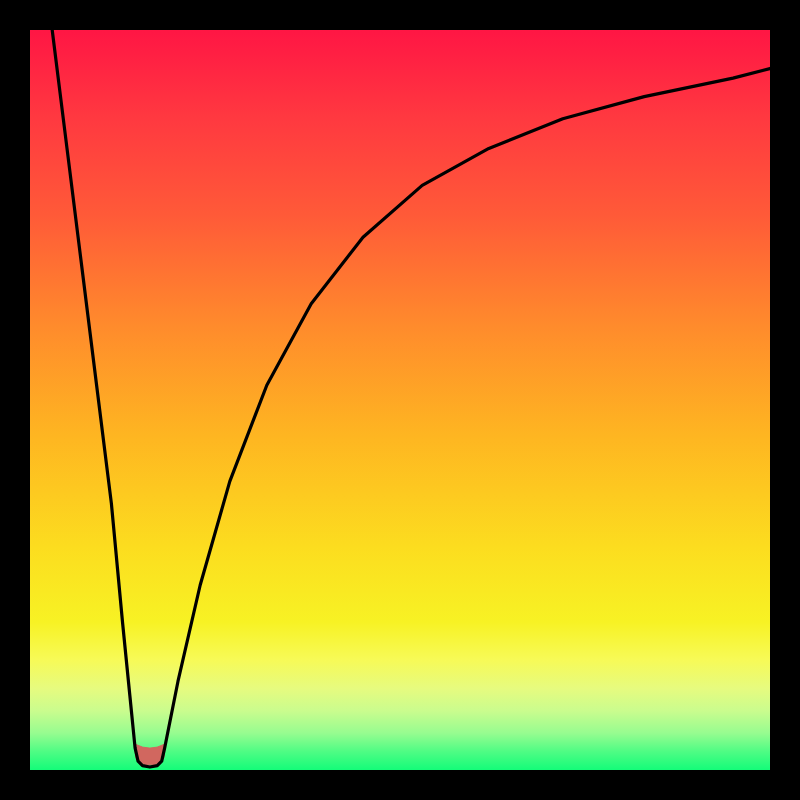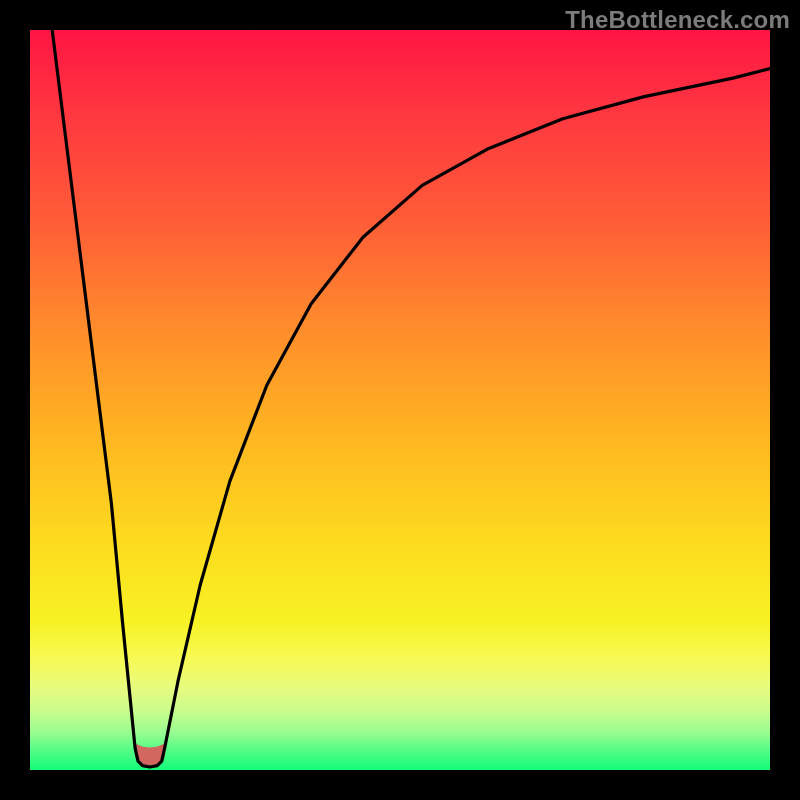--- a/index.html
+++ b/index.html
@@ -69,15 +69,14 @@
       <g>
         <path id="marker-path" fill="#d1675f" stroke="#d1675f" stroke-width="1" d="M 105.08000000000001 714.1 L 105.08000000000001 721.5 Q 105.08000000000001 734.82 118.4 734.82 L 121.36000000000001 734.82 Q 134.68 734.82 134.68 721.5 L 134.68 714.1 Q 119.88000000000001 722.092 105.08000000000001 714.1 Z"></path>
       </g>
       <g>
         <path id="curve-path" fill="none" stroke="#000" stroke-width="3.2" stroke-linecap="round" stroke-linejoin="round" d="M22.20 0.00 L37.00 118.40 L51.80 236.80 L66.60 355.20 L81.40 473.60 L92.50 592.00 L99.90 666.00 L105.08 717.80 L105.08 717.80 L108.04 731.12 L112.48 735.56 L119.88 737.04 L127.28 735.56 L131.72 731.12 L134.68 717.80 L134.68 717.80 L148.00 651.20 L170.20 555.00 L199.80 451.40 L236.80 355.20 L281.20 273.80 L333.00 207.20 L392.20 155.40 L458.80 118.40 L532.80 88.80 L614.20 66.60 L703.00 48.10 L740.00 38.48 "></path>
       </g>
     </svg>
 
   </div>
 
-  <div class="watermark">TheBottleneck.com</div>
 
 </div>
 
 </body></html>

